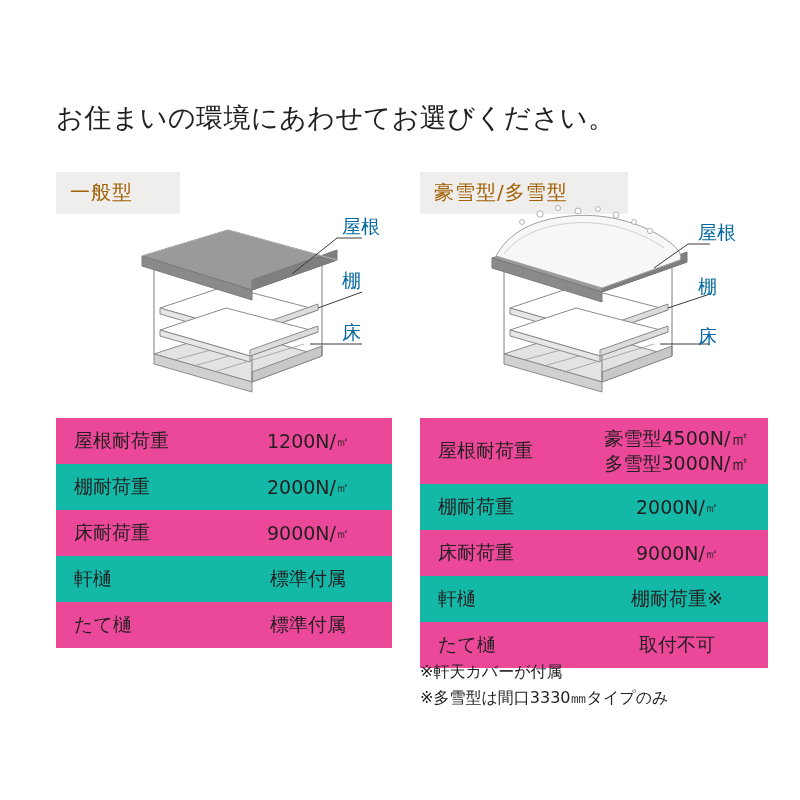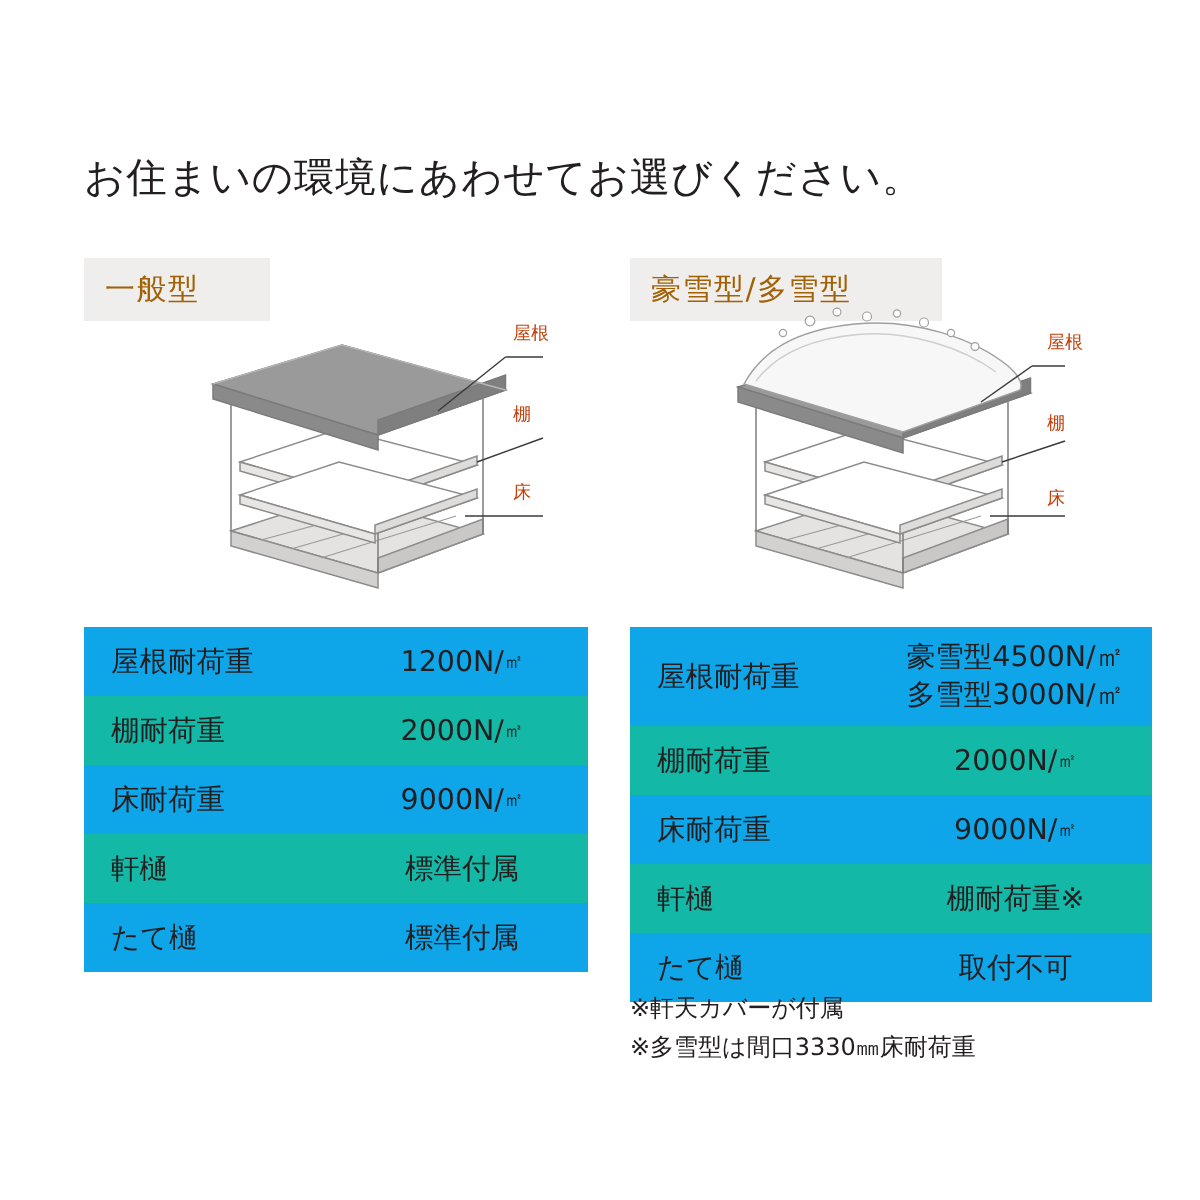--- a/index.html
+++ b/index.html
@@ -71,21 +71,21 @@
     white-space: nowrap;
   }
   .spec-table .val {
     text-align: center;
     white-space: nowrap;
   }
   .spec-table .val .sub {
     font-size: 13px;
     vertical-align: 2px;
   }
-  .row-shade td { background: #0ea5e9; }
+  .row-shade td { background: #ec4899; }
   .row-plain td { background: #14b8a6; }
 
   #table-general { left: 44px; top: 404px; width: 336px; }
   #table-general td { height: 46px; }
   #table-general .lbl { width: 150px; }
 
   #table-snow { left: 408px; top: 404px; width: 348px; }
   #table-snow td { height: 46px; }
   #table-snow .lbl { width: 148px; }
   #table-snow .tall td { height: 66px; }
@@ -100,22 +100,22 @@
     text-align: left;
     font-size: 16px;
     color: #231f20;
     line-height: 1.6;
   }
   .footnotes div { white-space: nowrap; }
 
   
   .callout {
     position: absolute;
-    font-size: 12px;
-    color: #c2410c;
+    font-size: 19px;
+    color: #0369a1;
     white-space: nowrap;
   }
 </style>
 </head>
 <body>
 
 <div class="page">
 
   <div class="heading">お住まいの環境にあわせてお選びください。</div>
 
@@ -270,16 +270,16 @@
       </tr>
       <tr class="row-shade">
         <td class="lbl">たて樋</td>
         <td class="val">取付不可</td>
       </tr>
     </tbody>
   </table>
 
   <div class="footnotes">
     <div>※軒天カバーが付属</div>
-    <div>※多雪型は間口3330㎜床耐荷重</div>
+    <div>※多雪型は間口3330㎜タイプのみ</div>
   </div>
 
 </div>
 
 </body></html>

